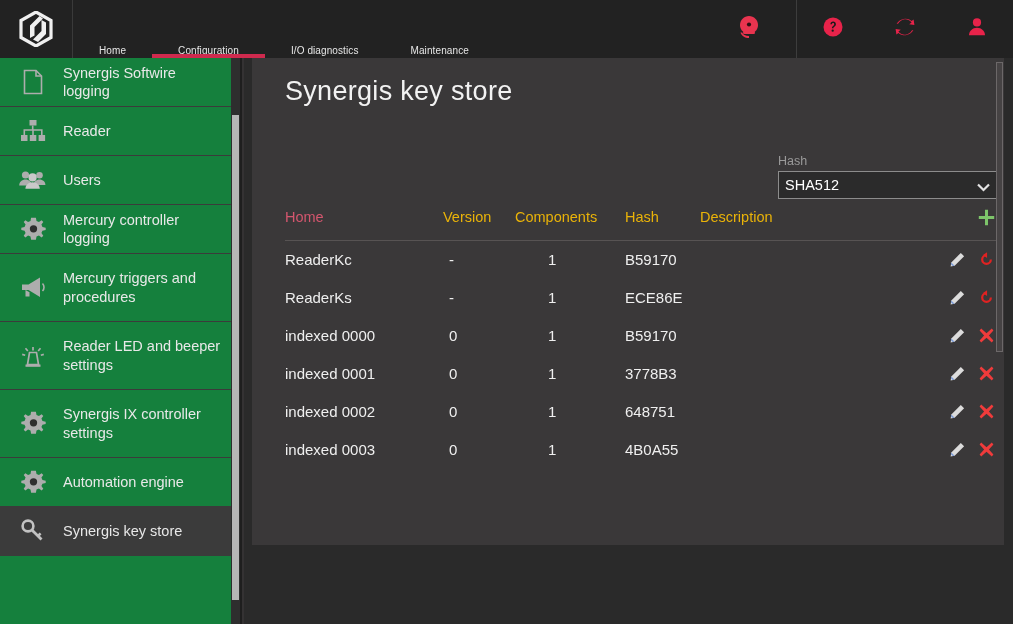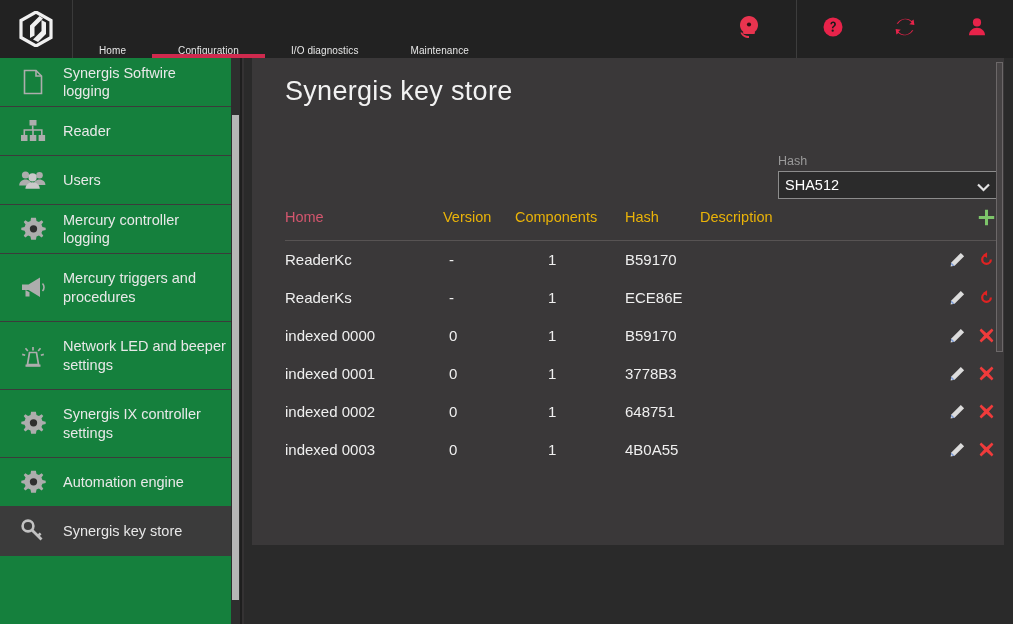--- a/index.html
+++ b/index.html
@@ -303,21 +303,21 @@
   <div class="side-item h2">
     <span class="side-ico">
       <svg width="26" height="26" viewBox="0 0 26 26">
         <path d="M7.5 21.5 L9.5 9.5 L16.5 9.5 L18.5 21.5 Z" fill="none" stroke="#adadad" stroke-width="1.7"></path>
         <rect x="5.5" y="21.5" width="15" height="2.3" fill="#adadad"></rect>
         <path d="M13 7.5 L13 4" stroke="#adadad" stroke-width="1.7"></path>
         <path d="M7.8 8 L5.5 5.3 M18.2 8 L20.5 5.3" stroke="#adadad" stroke-width="1.7"></path>
         <path d="M5.2 12.2 L2.2 11.4 M20.8 12.2 L23.8 11.4" stroke="#adadad" stroke-width="1.7"></path>
       </svg>
     </span>
-    <span class="side-label">Network LED and beeper settings</span>
+    <span class="side-label">Reader LED and beeper settings</span>
   </div>
 
   <div class="side-item h2">
     <span class="side-ico">
       <svg width="25" height="25" viewBox="0 0 24 24">
         <path d="M12 0.8 L14.3 0.8 L14.9 3.9 L17.2 4.9 L19.8 3.1 L21.4 4.7 L19.6 7.3 L20.6 9.6 L23.7 10.2 L23.7 12.5 L20.6 13.1 L19.6 15.4 L21.4 18 L19.8 19.6 L17.2 17.8 L14.9 18.8 L14.3 21.9 L12 21.9 L9.7 21.9 L9.1 18.8 L6.8 17.8 L4.2 19.6 L2.6 18 L4.4 15.4 L3.4 13.1 L0.3 12.5 L0.3 10.2 L3.4 9.6 L4.4 7.3 L2.6 4.7 L4.2 3.1 L6.8 4.9 L9.1 3.9 L9.7 0.8 Z" fill="#adadad"></path>
         <circle cx="12" cy="11.35" r="3.5" fill="#2e2e2e"></circle>
       </svg>
     </span>
     <span class="side-label">Synergis IX controller settings</span>

